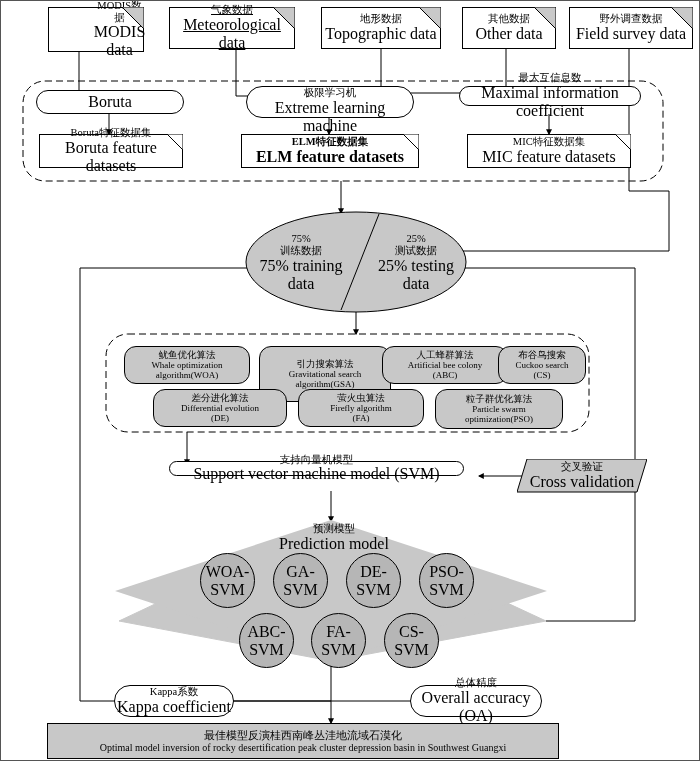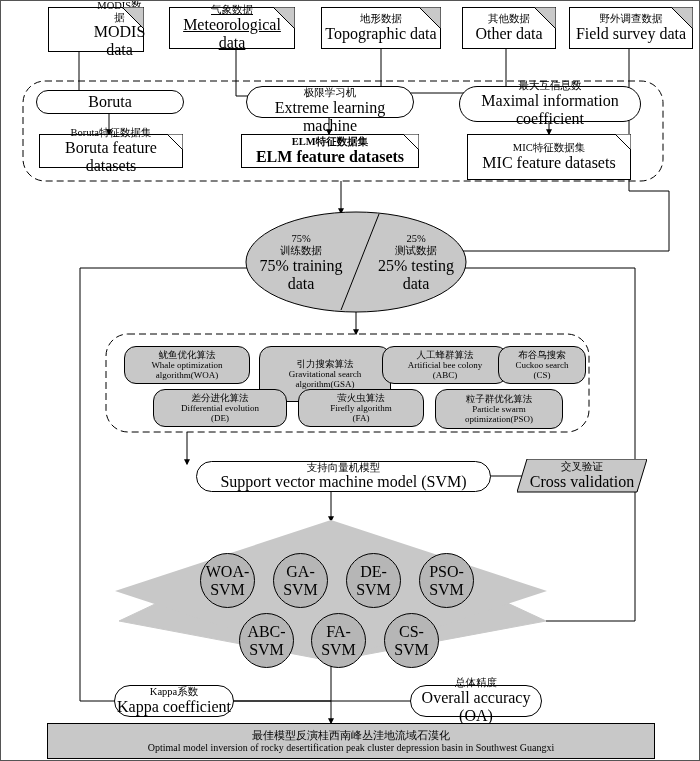--- a/index.html
+++ b/index.html
@@ -159,42 +159,42 @@
 
   <div class="rounded node" style="left:35px; top:89px; width:148px; height:24px;">
     <div class="en">Boruta</div>
   </div>
 
   <div class="rounded node" style="left:245px; top:85px; width:168px; height:32px;justify-content:space-between;">
     <div class="cn">极限学习机</div>
     <div class="en">Extreme learning machine</div>
   </div>
 
-  <div class="rounded node" style="left:458px; top:85px; width:182px; height:36px;">
+  <div class="rounded node" style="left:458px; top:85px; width:182px; height:20px;">
     <div class="cn">最大互信息数</div>
     <div class="en">Maximal information coefficient</div>
   </div>
 
   <div class="doc node" style="left:38px; top:133px; width:144px; height:34px;">
     <div class="cn">Boruta特征数据集</div>
     <div class="en">Boruta feature datasets</div>
     <svg width="16" height="16" style="position:absolute; right:-1px; top:-1px;">
         <polygon points="0,0 16,0 16,16" fill="#ffffff" stroke="#000" stroke-width="1"></polygon>
       </svg>
   </div>
 
   <div class="doc node" style="left:240px; top:133px; width:178px; height:34px;font-weight:bold;">
     <div class="cn">ELM特征数据集</div>
     <div class="en">ELM feature datasets</div>
     <svg width="16" height="16" style="position:absolute; right:-1px; top:-1px;">
         <polygon points="0,0 16,0 16,16" fill="#ffffff" stroke="#000" stroke-width="1"></polygon>
       </svg>
   </div>
 
-  <div class="doc node" style="left:466px; top:133px; width:164px; height:46px;">
+  <div class="doc node" style="left:466px; top:133px; width:164px; height:34px;">
     <div class="cn">MIC特征数据集</div>
     <div class="en">MIC feature datasets</div>
     <svg width="16" height="16" style="position:absolute; right:-1px; top:-1px;">
         <polygon points="0,0 16,0 16,16" fill="#ffffff" stroke="#000" stroke-width="1"></polygon>
       </svg>
   </div>
 
   <svg class="layer" viewBox="0 0 700 761" style="pointer-events:none;">
     <ellipse cx="355" cy="261" rx="110" ry="50" fill="#c8c8c8" stroke="#000" stroke-width="1"></ellipse>
     <line x1="378" y1="213" x2="340" y2="309" stroke="#000" stroke-width="1"></line>
@@ -249,38 +249,42 @@
     <div class="sm-en">Firefly algorithm</div>
     <div class="sm-en">(FA)</div>
   </div>
 
   <div class="alg node" style="left:434px; top:388px; width:128px; height:40px;">
     <div class="sm-cn">粒子群优化算法</div>
     <div class="sm-en">Particle swarm</div>
     <div class="sm-en">optimization(PSO)</div>
   </div>
 
-  <div class="rounded node" style="left:195px; top:460px; width:295px; height:31px;">
+  <div class="rounded node" style="left:168px; top:460px; width:295px; height:15px;">
     <div class="cn">支持向量机模型</div>
     <div class="en">Support vector machine model (SVM)</div>
   </div>
 
   <svg style="position:absolute; left:516px; top:458px; width:130px; height:34px;">
     <polygon points="10,0 130,0 120,33 0,33" fill="#c8c8c8" stroke="#000" stroke-width="1"></polygon>
   </svg>
   <div class="node" style="left:516px; top:458px; width:130px; height:34px;">
     <div class="cn">交叉验证</div>
     <div class="en">Cross validation</div>
   </div>
 
   <svg class="layer" viewBox="0 0 700 761" style="pointer-events:none;">
     <polygon points="330,520 545,620 330,660 118,620" fill="#c8c8c8" stroke="#c8c8c8" stroke-width="1"></polygon>
     <polygon points="330,519 546,590 330,661 114,590" fill="#c8c8c8" stroke="#c8c8c8" stroke-width="0"></polygon>
   </svg>
 
+  <div class="node" style="left:268px; top:523px; width:130px; height:28px;">
+    <div class="cn">预测模型</div>
+    <div class="en">Prediction model</div>
+  </div>
 
   <div class="circle node" style="left:199px; top:552px; width:55px; height:55px;">
     <div class="en">WOA-</div>
     <div class="en">SVM</div>
   </div>
   <div class="circle node" style="left:272px; top:552px; width:55px; height:55px;">
     <div class="en">GA-</div>
     <div class="en">SVM</div>
   </div>
   <div class="circle node" style="left:345px; top:552px; width:55px; height:55px;">
@@ -308,18 +312,18 @@
   <div class="rounded node" style="left:113px; top:684px; width:120px; height:32px;align-items:center;">
     <div class="cn">Kappa系数</div>
     <div class="en">Kappa coefficient</div>
   </div>
 
   <div class="rounded node" style="left:409px; top:684px; width:132px; height:32px;">
     <div class="cn">总体精度</div>
     <div class="en">Overall accuracy (OA)</div>
   </div>
 
-  <div class="bottom-bar node" style="left:46px; top:722px; width:608px; height:36px;">
+  <div class="bottom-bar node" style="left:46px; top:722px; width:512px; height:36px;">
     <div class="cn" style="font-size:11px;">最佳模型反演桂西南峰丛洼地流域石漠化</div>
     <div class="en" style="font-size:10px;">Optimal model inversion of rocky desertification peak cluster depression basin in Southwest Guangxi</div>
   </div>
 
 </div>
 
 </body></html>

